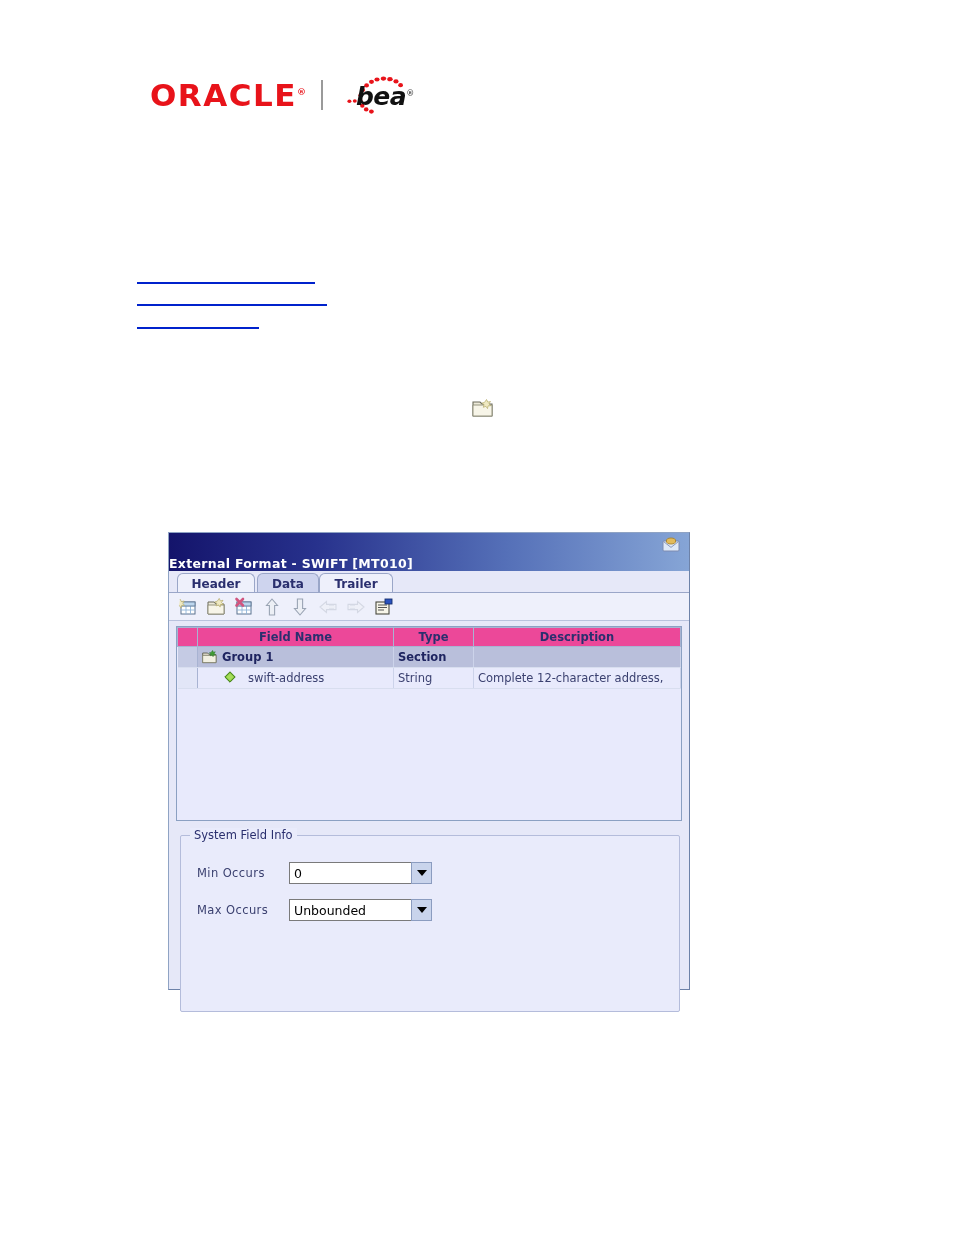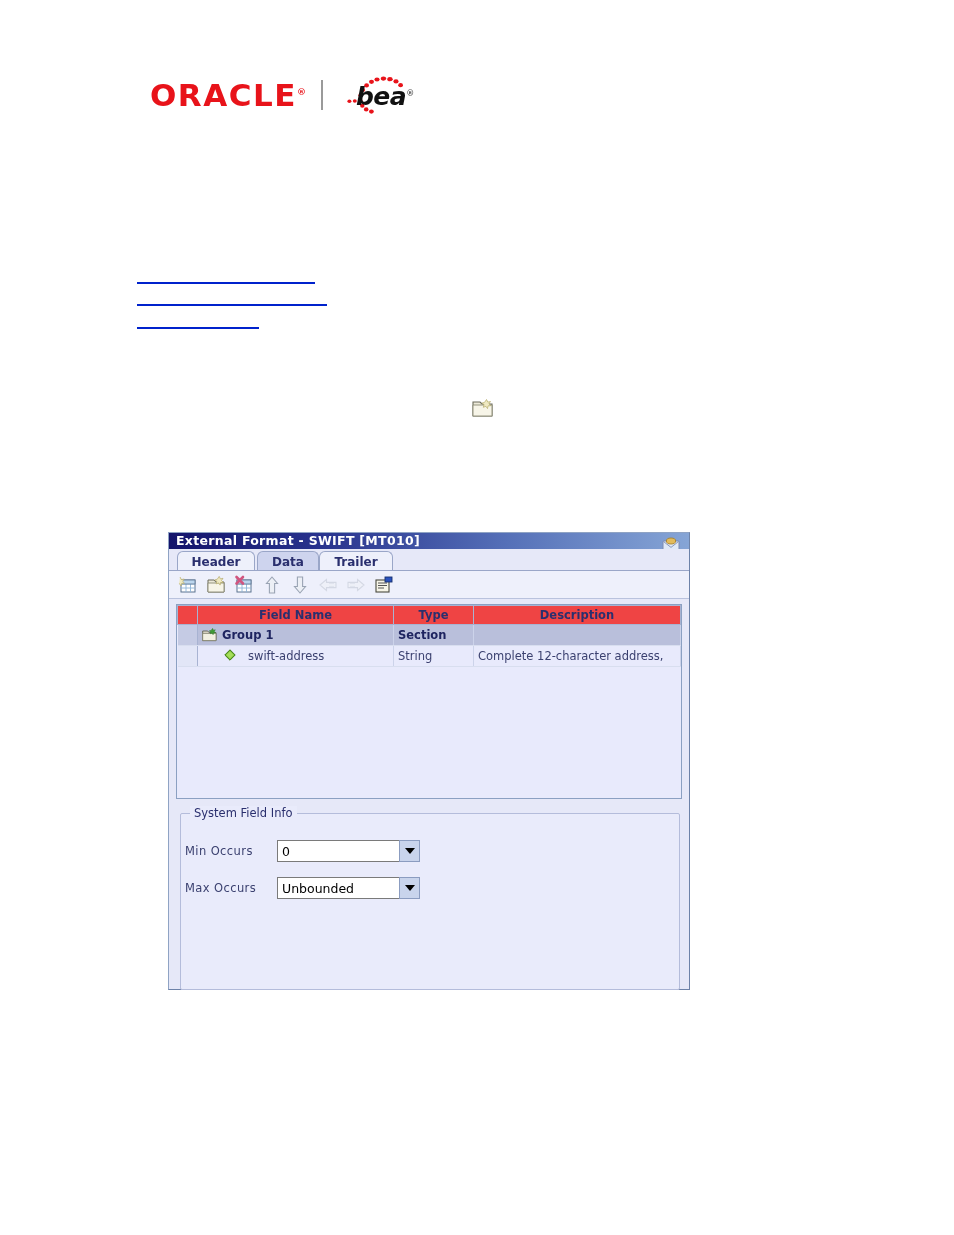--- a/index.html
+++ b/index.html
@@ -120,25 +120,24 @@
     width: 522px;
     height: 458px;
     background: #e6e8f8;
     border: 1px solid #8fa3c4;
     border-right-color: #6d82a8;
     border-bottom-color: #6d82a8;
     box-sizing: border-box;
   }
   .titlebar {
     position: relative;
-    height: 16px;
+    height: 38px;
     background: linear-gradient(to right, #14146b 0%, #27318c 28%, #5570b8 65%, #86a5d6 100%);
     display: flex;
-    align-items: flex-start;
-    padding-left: 7px;
+    align-items: flex-end;
     box-sizing: border-box;
   }
   .titlebar-text {
     color: #ffffff;
     font-family: "DejaVu Sans", sans-serif;
     font-size: 12.5px;
     font-weight: bold;
     letter-spacing: 0.3px;
     white-space: nowrap;
   }
@@ -222,21 +221,21 @@
     box-sizing: border-box;
     overflow: hidden;
   }
   table.grid {
     width: 100%;
     border-collapse: collapse;
     table-layout: fixed;
     font-family: "DejaVu Sans", sans-serif;
   }
   table.grid th {
-    background: #ef4444;
+    background: #ec4899;
     border: 1px solid #a8b3d2;
     color: #2a2f6e;
     font-size: 11.5px;
     font-weight: bold;
     height: 18px;
     padding: 0 2px;
     text-align: center;
     white-space: nowrap;
     overflow: hidden;
   }
@@ -289,21 +288,21 @@
     padding: 0 4px;
     color: #2a2f6e;
     font-family: "DejaVu Sans", sans-serif;
     font-size: 11.5px;
     white-space: nowrap;
   }
   .field-row {
     position: absolute;
     display: flex;
     align-items: center;
-    left: 4px;
+    left: 16px;
   }
   #row-min { top: 26px; }
   #row-max { top: 63px; }
   .field-label {
     width: 92px;
     color: #3b4170;
     font-family: "DejaVu Sans", sans-serif;
     font-size: 11.5px;
     letter-spacing: 0.4px;
     white-space: nowrap;

